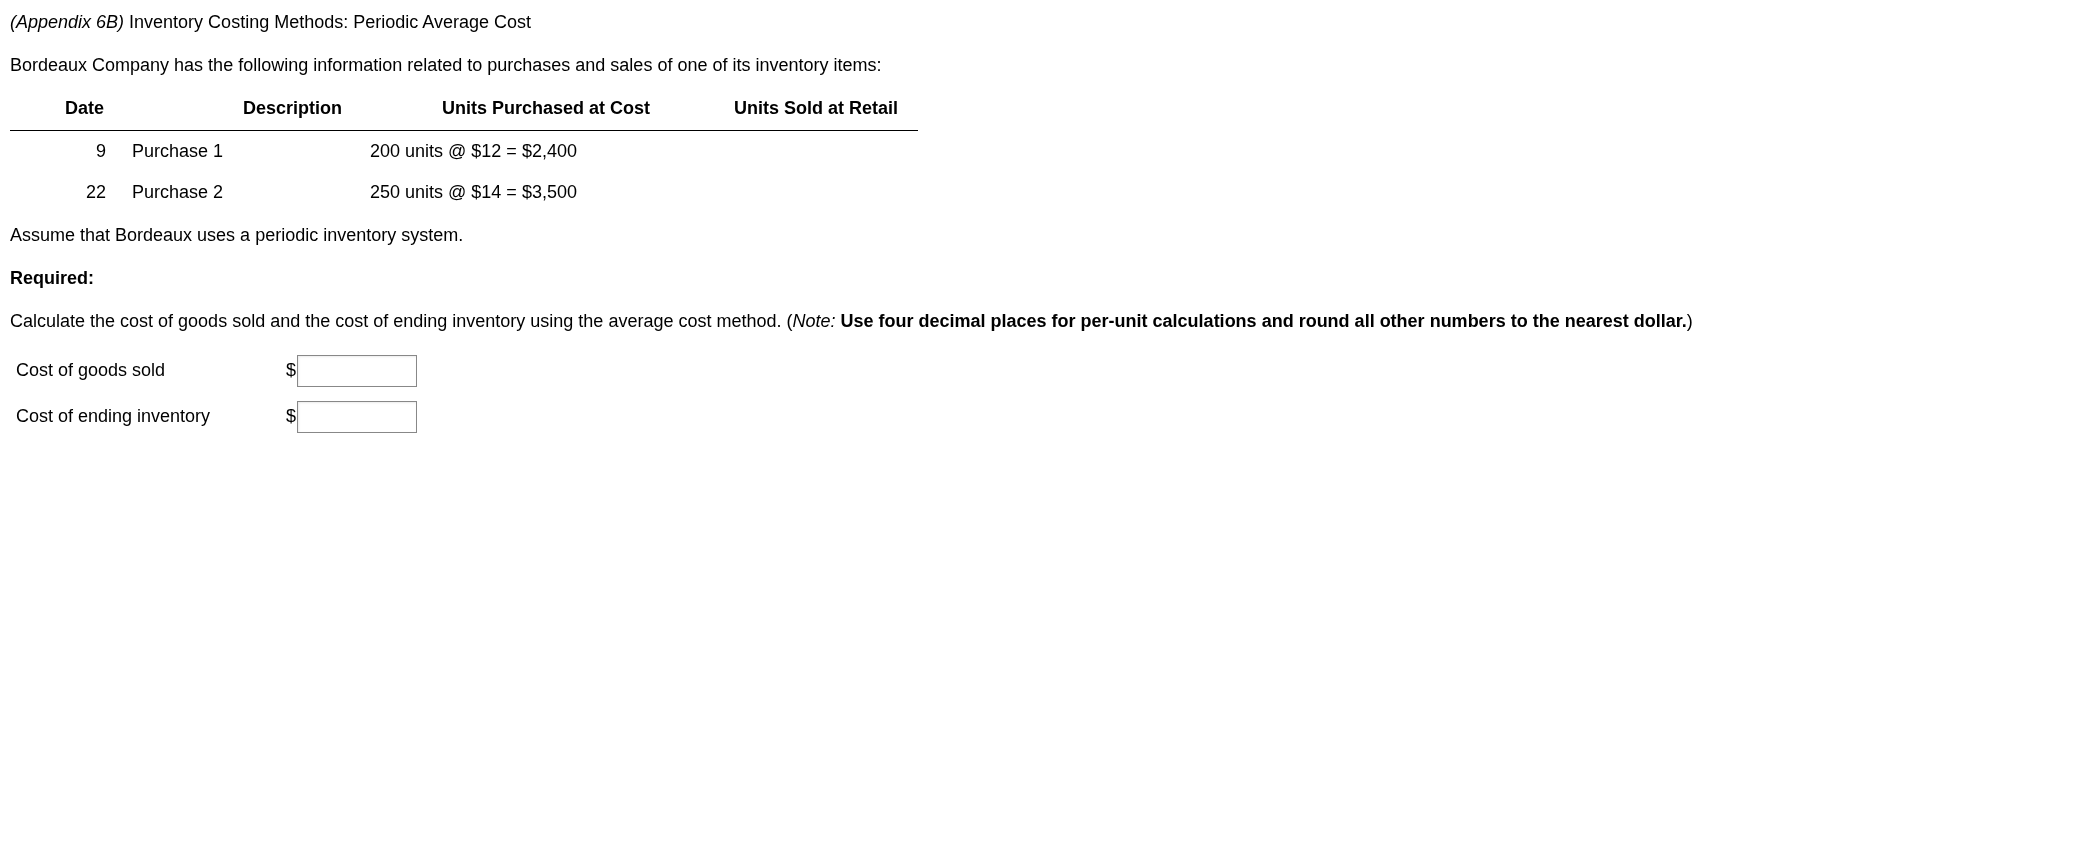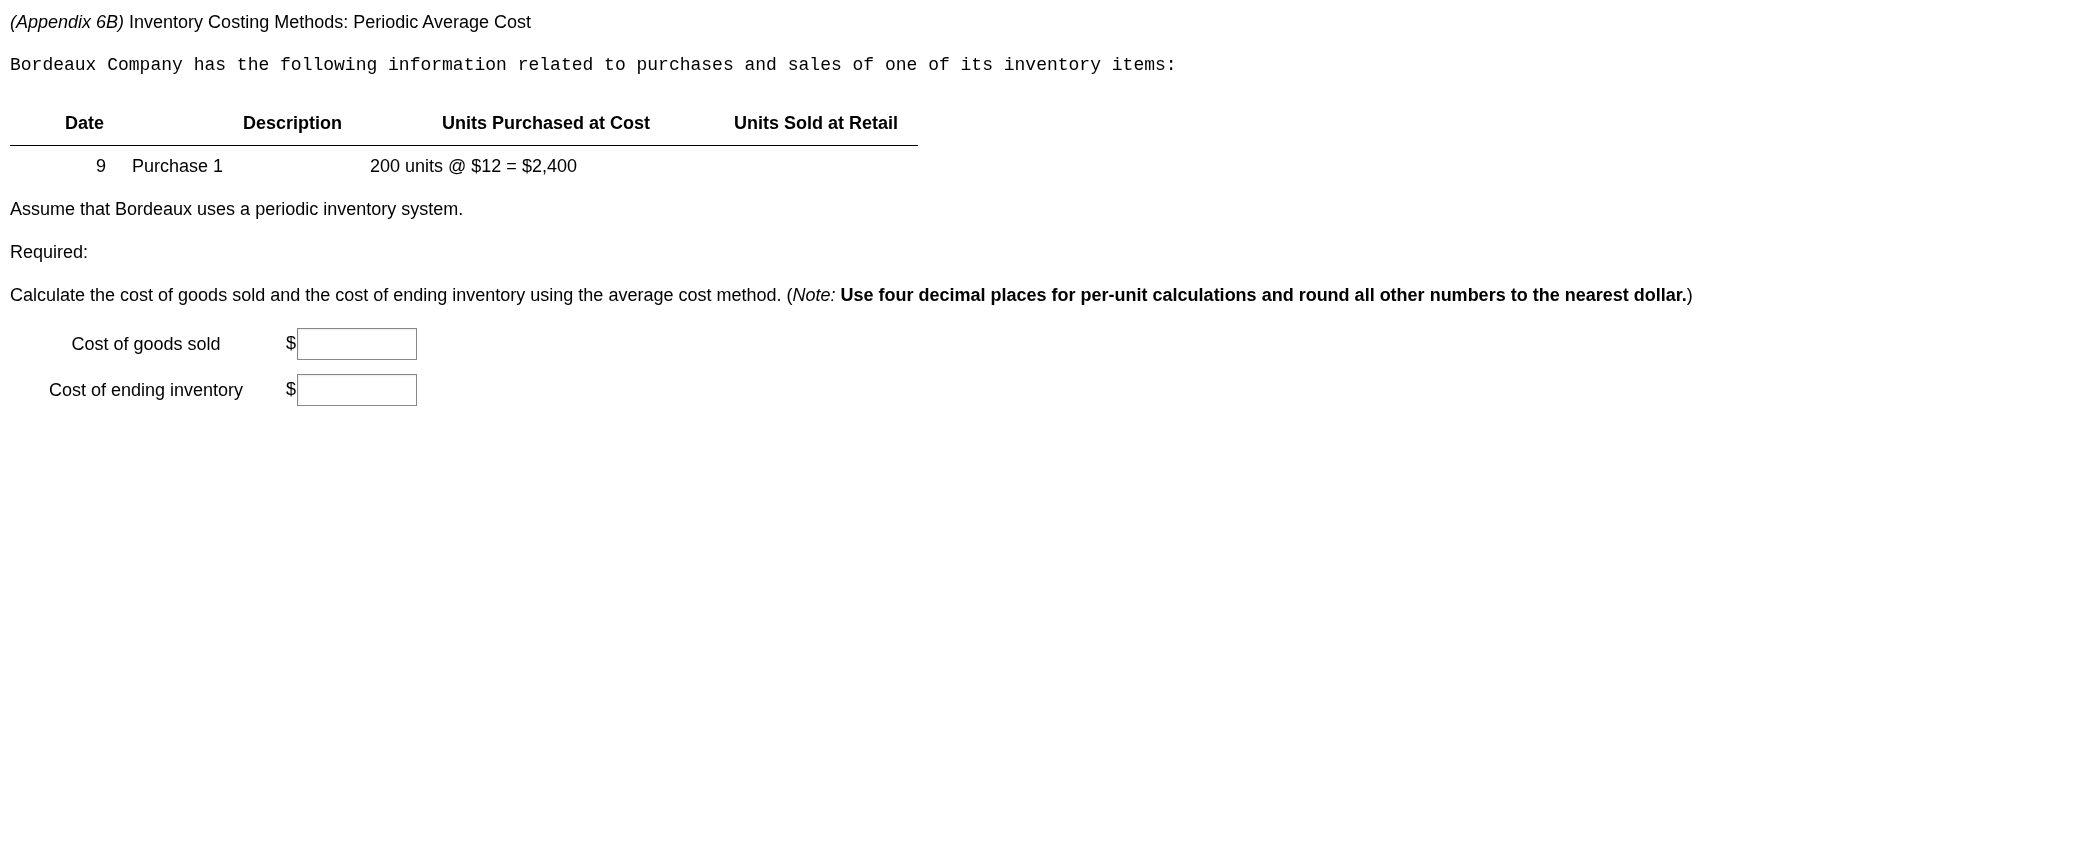--- a/index.html
+++ b/index.html
@@ -10,22 +10,21 @@
       padding: 10px;
       line-height: 1.4;
     }
     .title-line {
       margin-bottom: 18px;
     }
     .title-prefix {
       font-style: italic;
     }
     .intro {
-      margin-bottom: 25px;
-      font-family: Liberation Mono, monospace;
+      margin-bottom: 10px;
     }
     table.data-table {
       border-collapse: collapse;
       margin-bottom: 10px;
     }
     table.data-table th {
       text-align: right;
       font-weight: bold;
       padding: 8px 20px 8px 8px;
       border-bottom: 1.5px solid #000;
@@ -47,33 +46,32 @@
       text-align: right;
       padding-right: 18px;
       padding-left:0;
       width: 24px;
     }
     .assume {
       margin-top: 6px;
       margin-bottom: 18px;
     }
     .required-label {
-      font-weight: normal;
+      font-weight: bold;
       margin-bottom: 18px;
     }
     .instructions {
       margin-bottom: 12px;
     }
     table.answer-table td {
       padding: 6px 4px;
       vertical-align: middle;
     }
     table.answer-table td.label-cell {
       width: 260px;
-      text-align: center;
     }
     .dollar {
       display: inline-block;
       margin-right: 1px;
     }
     input.answer-input {
       width: 110px;
       height: 26px;
       border: 1px solid #888;
       font-size: 16px;
@@ -100,20 +98,27 @@
     </tr>
   </thead>
   <tbody>
     <tr>
       <td class="date-month"></td>
       <td class="date-day">9</td>
       <td>Purchase 1</td>
       <td>200 units @ $12 = $2,400</td>
       <td></td>
     </tr>
+    <tr>
+      <td class="date-month"></td>
+      <td class="date-day">22</td>
+      <td>Purchase 2</td>
+      <td>250 units @ $14 = $3,500</td>
+      <td></td>
+    </tr>
   </tbody>
 </table>
 
 <div class="assume">Assume that Bordeaux uses a periodic inventory system.</div>
 
 <div class="required-label">Required:</div>
 
 <div class="instructions">
   <span>Calculate the cost of goods sold and the cost of ending inventory using the average cost method. (</span><span style="font-style:italic">Note:</span><b> Use four decimal places for per-unit calculations and round all other numbers to the nearest dollar.</b><span>)</span>
 </div>

